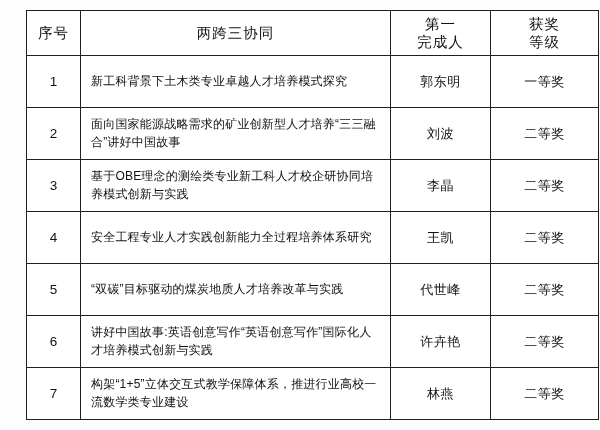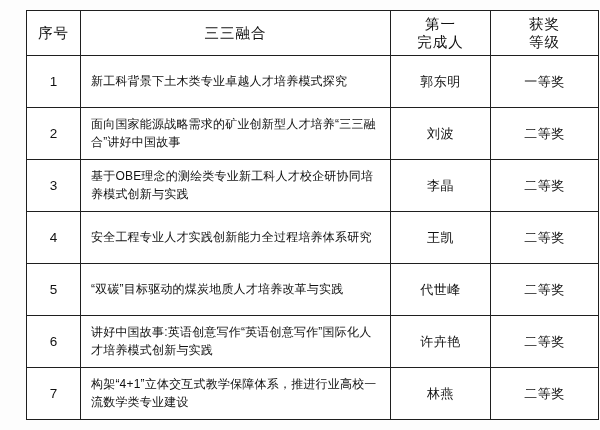--- a/index.html
+++ b/index.html
@@ -82,21 +82,21 @@
   <table class="award-table">
     <colgroup>
       <col class="c-index">
       <col class="c-name">
       <col class="c-person">
       <col class="c-level">
     </colgroup>
     <thead>
       <tr>
         <td>序号</td>
-        <td>三三融合</td>
+        <td>两跨三协同</td>
         <td>
           <span class="stacked">
             <span class="hdr-text">第一</span>
             <span class="hdr-text">完成人</span>
           </span>
         </td>
         <td>
           <span class="stacked">
             <span class="hdr-text">获奖</span>
             <span class="hdr-text">等级</span>
@@ -136,19 +136,19 @@
         <td class="level-cell">二等奖</td>
       </tr>
       <tr>
         <td class="index-cell">6</td>
         <td class="name-cell">讲好中国故事:英语创意写作“英语创意写作”国际化人才培养模式创新与实践</td>
         <td class="person-cell">许卉艳</td>
         <td class="level-cell">二等奖</td>
       </tr>
       <tr>
         <td class="index-cell">7</td>
-        <td class="name-cell">构架“4+1”立体交互式教学保障体系，推进行业高校一流数学类专业建设</td>
+        <td class="name-cell">构架“1+5”立体交互式教学保障体系，推进行业高校一流数学类专业建设</td>
         <td class="person-cell">林燕</td>
         <td class="level-cell">二等奖</td>
       </tr>
     </tbody>
   </table>
 </div>
 
 </body></html>

